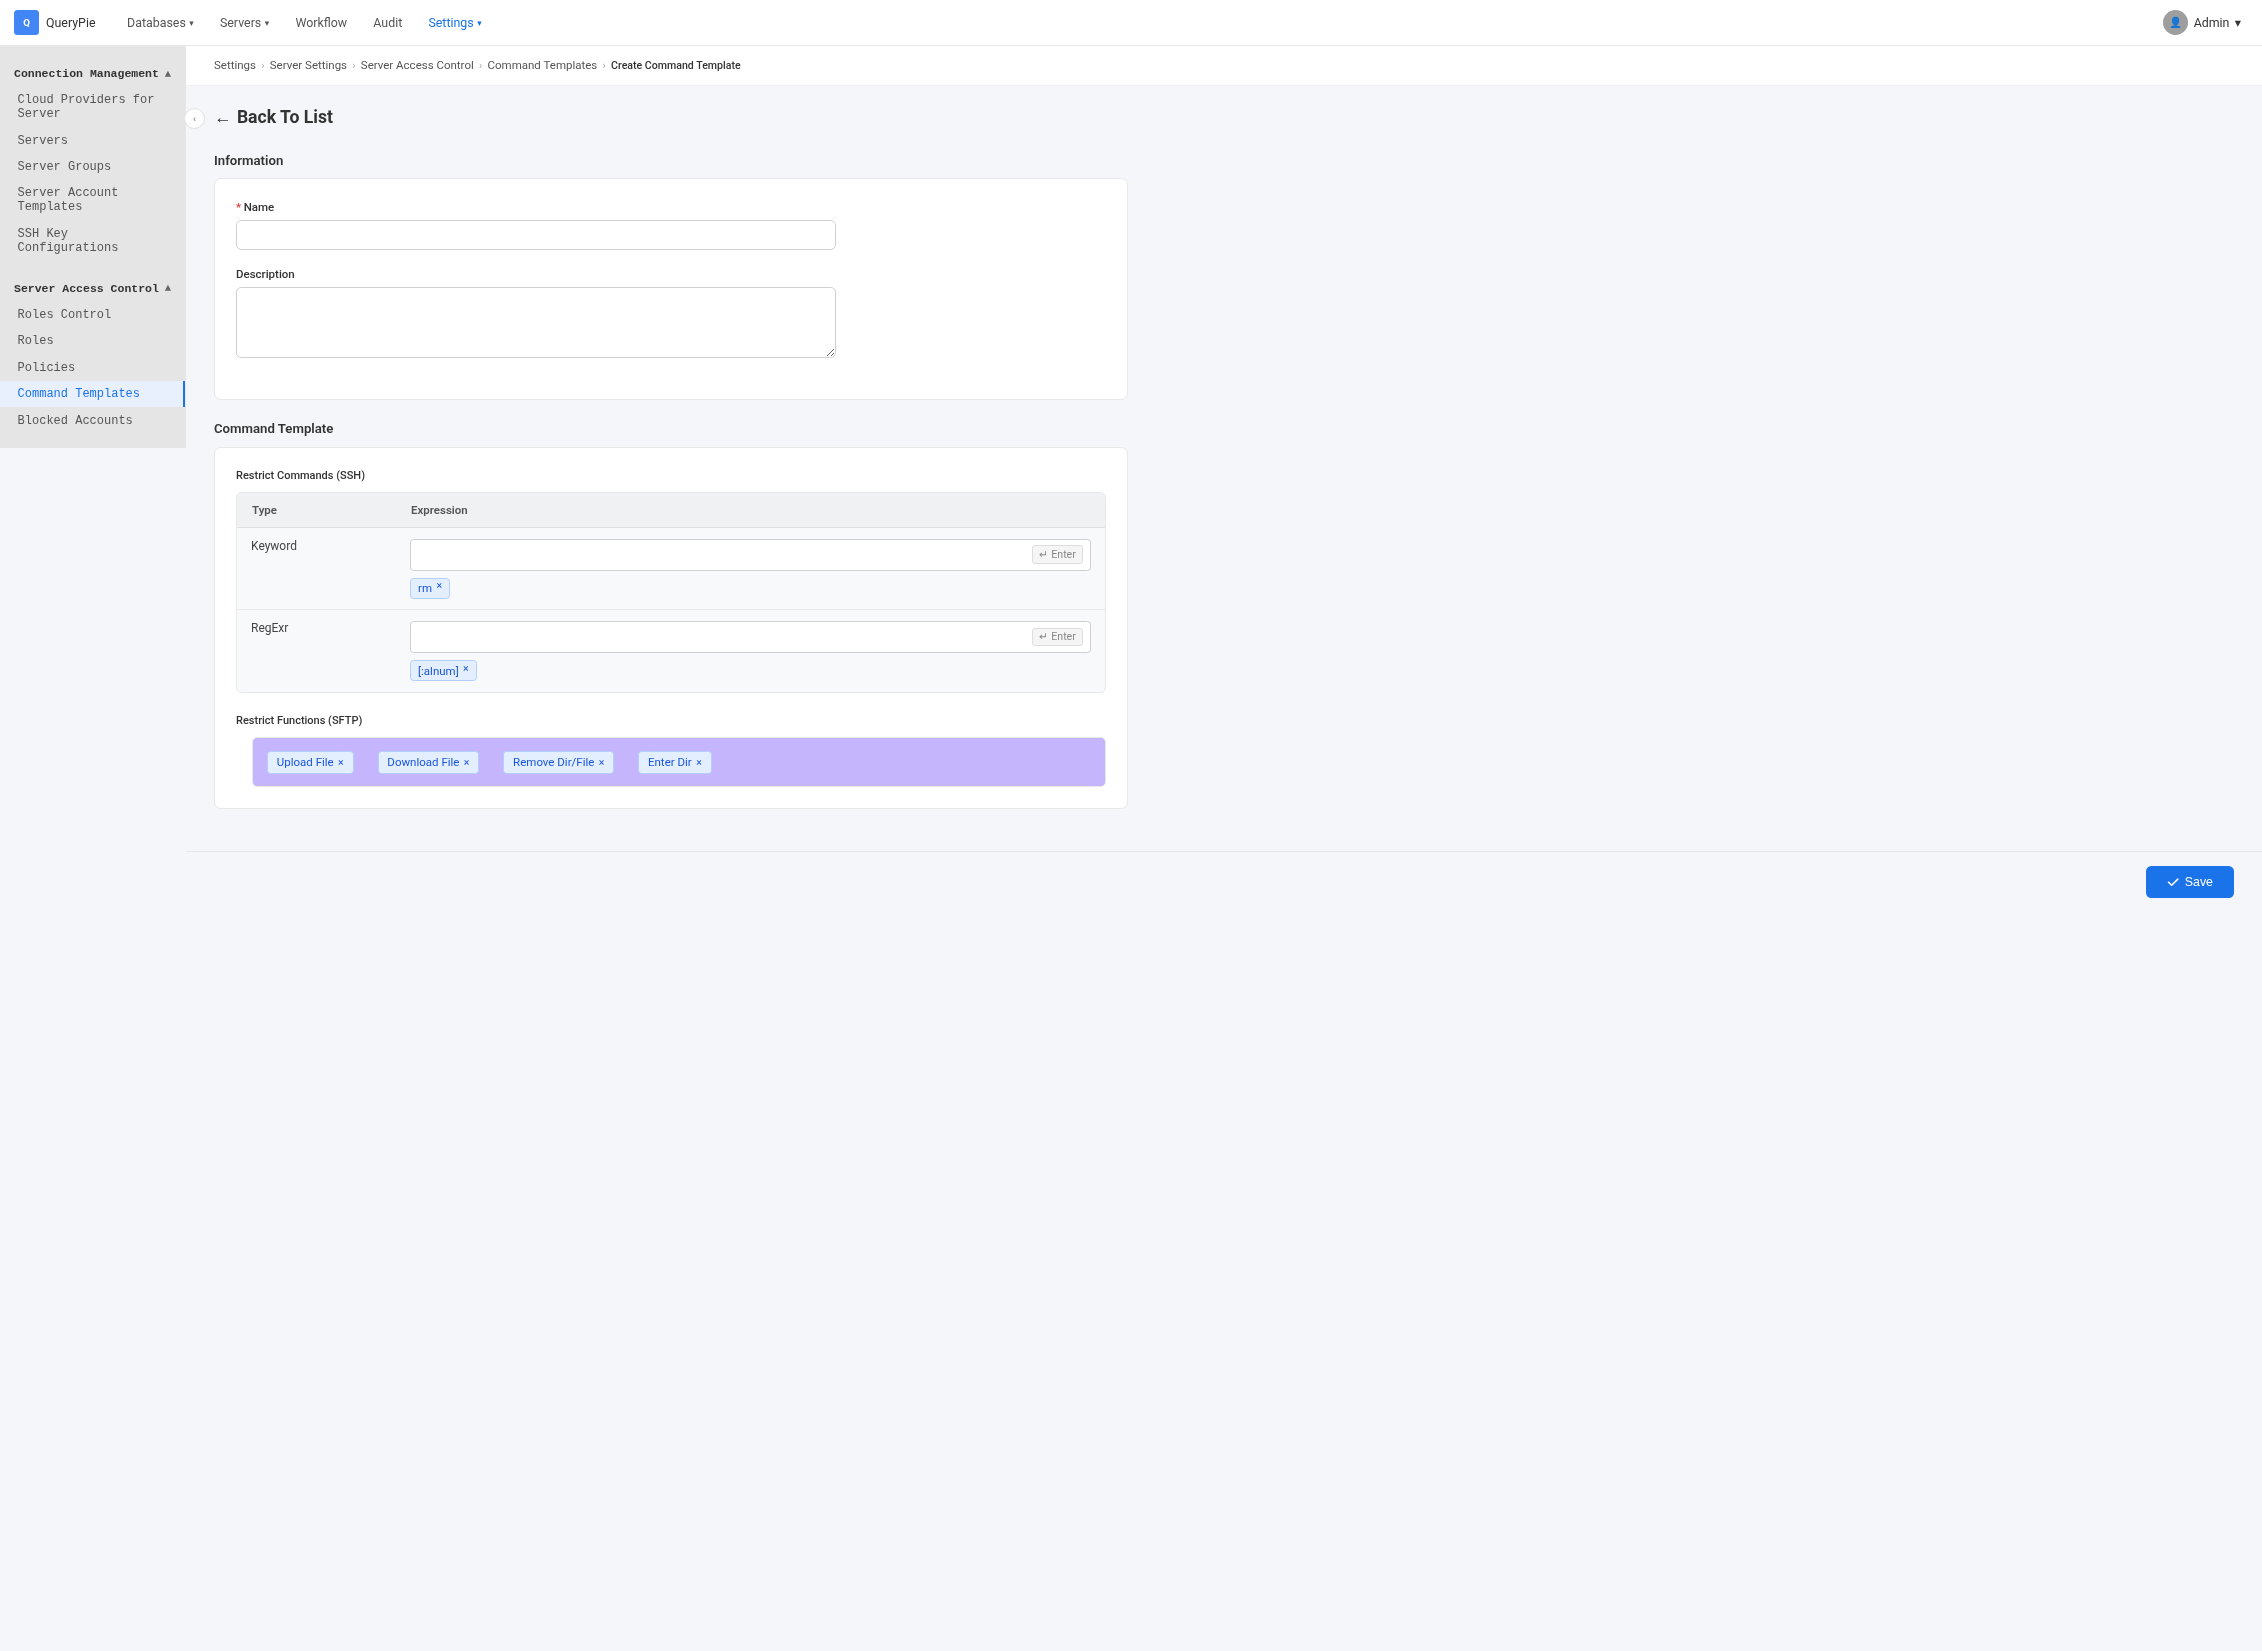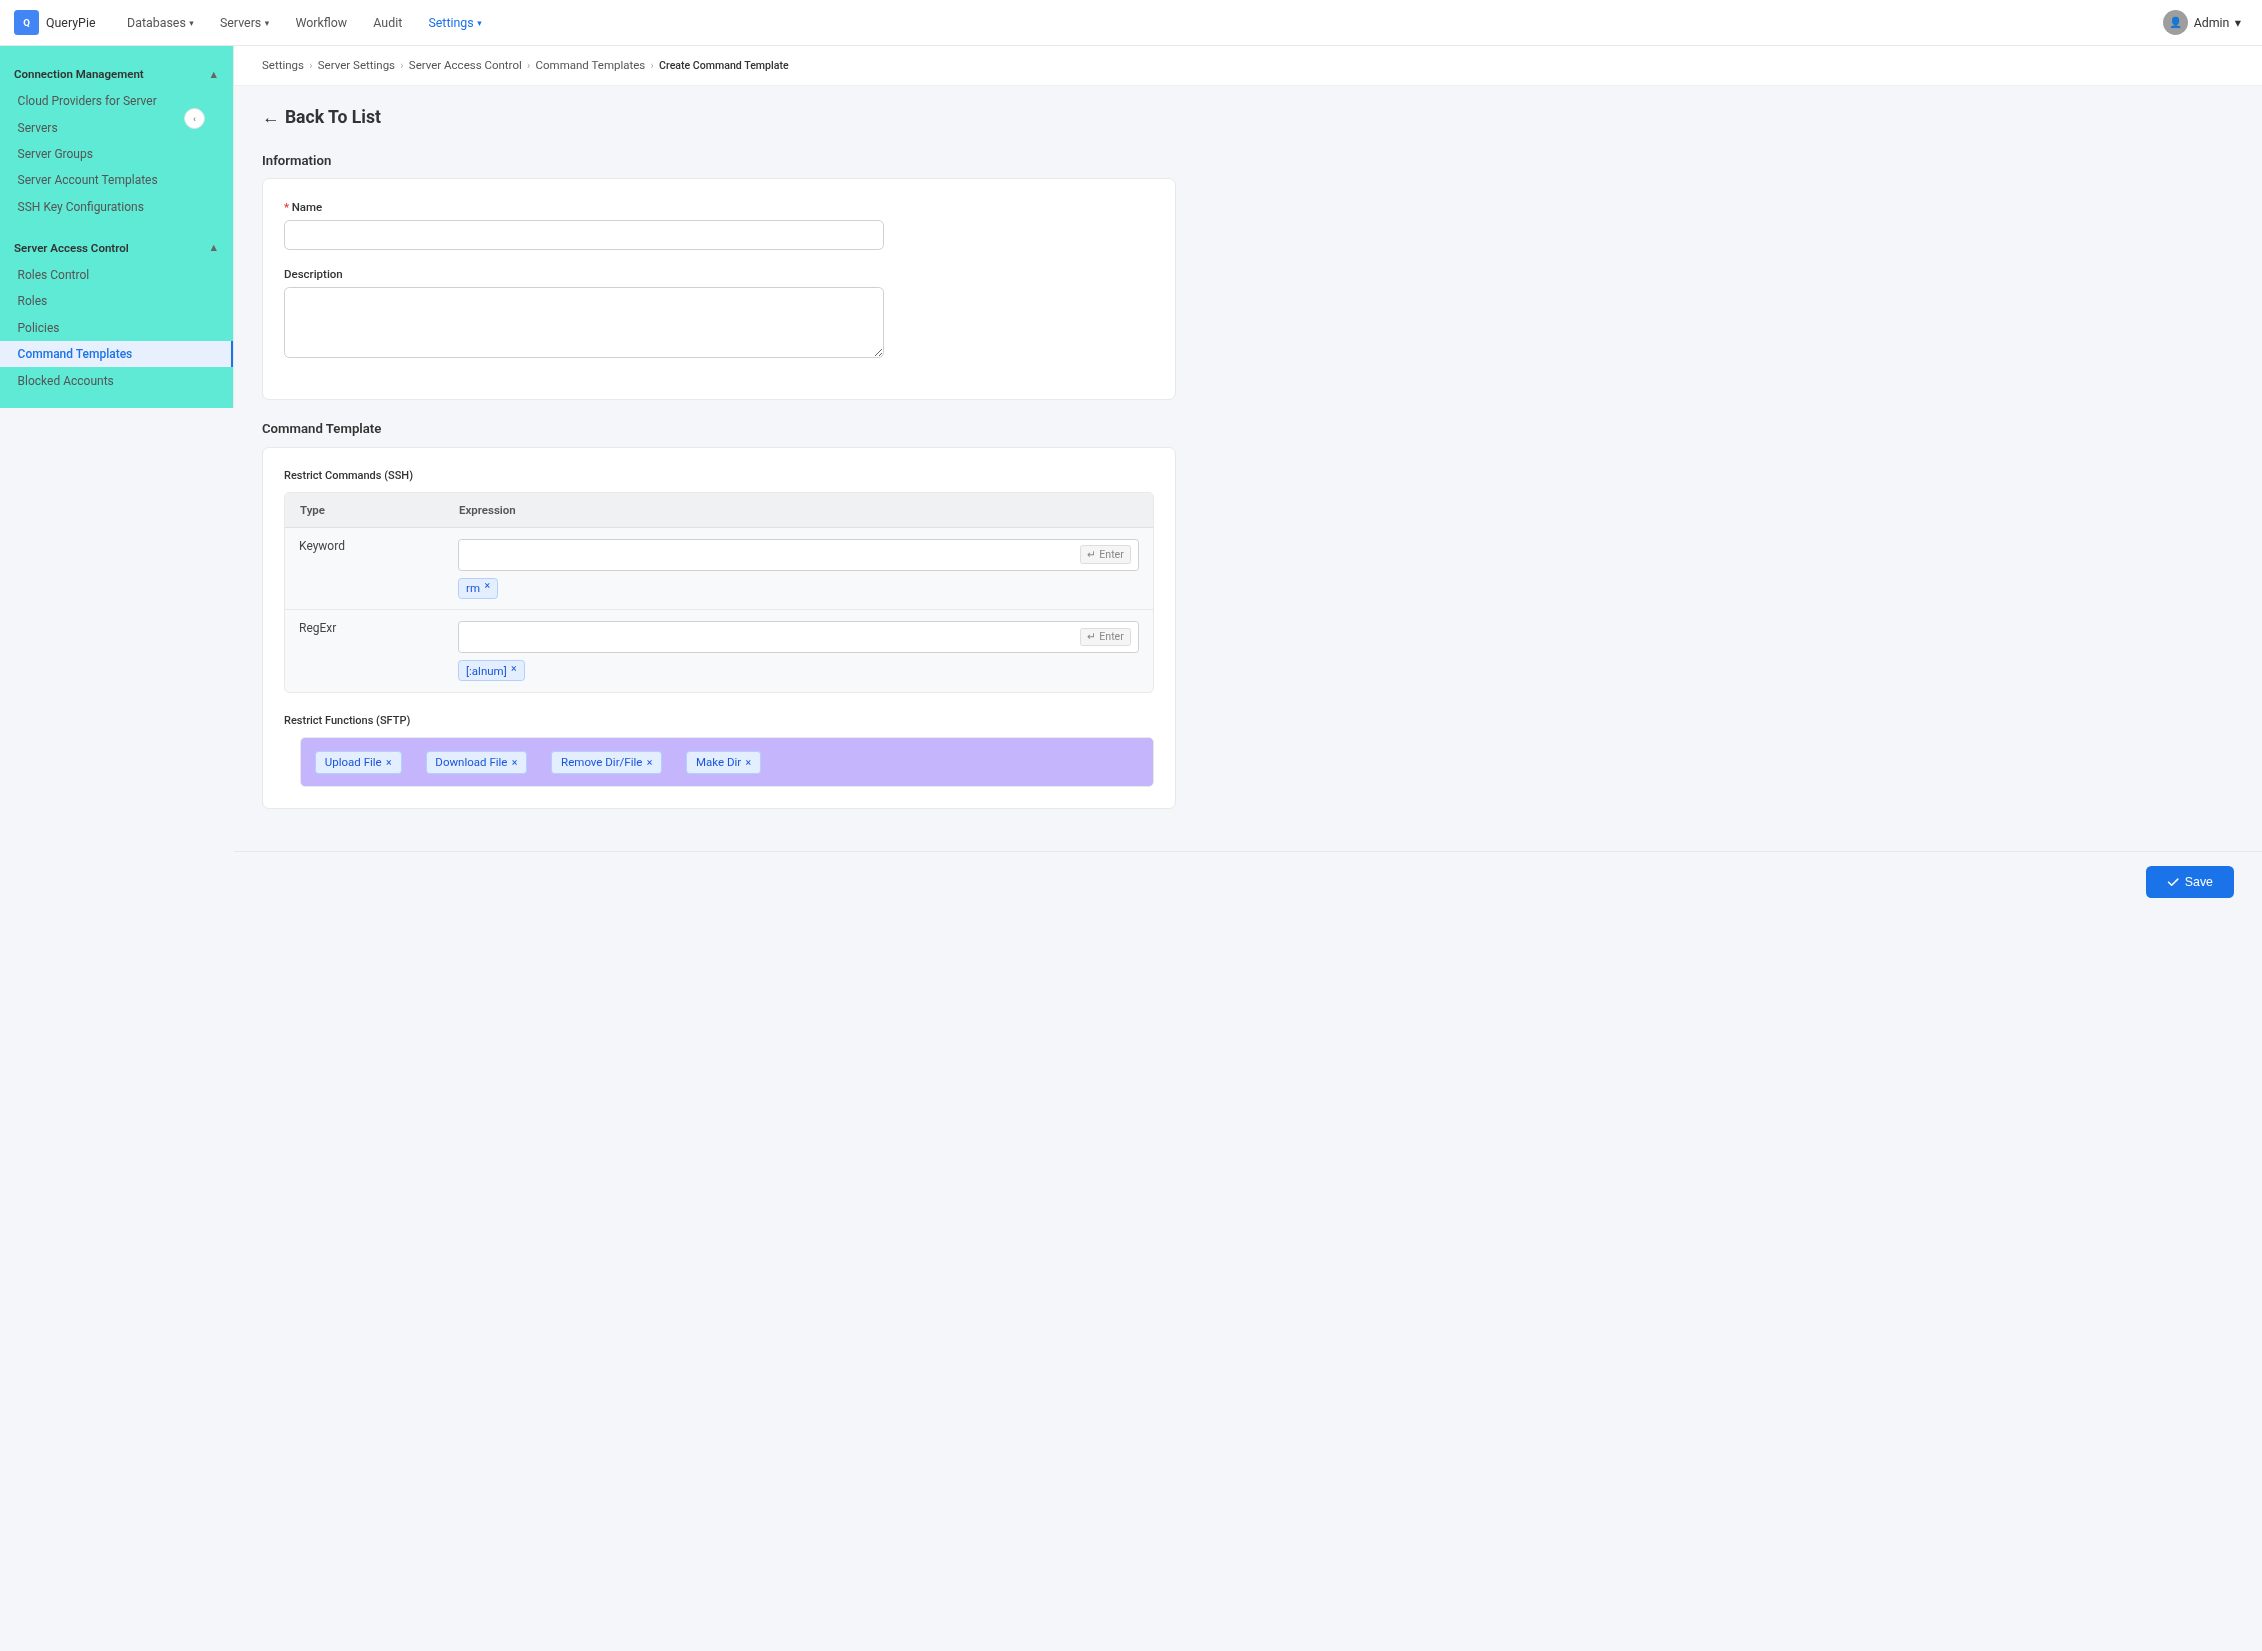--- a/index.html
+++ b/index.html
@@ -18,22 +18,22 @@
     .nav-item .chevron { font-size: 8.8px; }
     .nav-right { display: flex; align-items: center; gap: 7px; }
     .nav-user { display: flex; align-items: center; gap: 5.3px; cursor: pointer; padding: 3.5px 7px; border-radius: 3.5px; }
     .nav-avatar { width: 25px; height: 25px; border-radius: 50%; background: #9e9e9e; display: flex; align-items: center; justify-content: center; color: white; font-size: 10.6px; }
 
     
     .app-body { display: flex; flex: 1; overflow: hidden; }
 
     
     .sidebar {
-      width: 234px; background: #5eead4; border-right: 0.9px solid #e8e8e8;
-      overflow-y: auto; flex-shrink: 0; padding: 7px 0;
+      width: 186px; background: #e5e5e5; border-right: 0.9px solid #e8e8e8;
+      overflow-y: auto; flex-shrink: 0; padding: 7px 0; font-family: Liberation Mono, monospace;
     }
     .sidebar-section { padding: 7px 0; }
     .sidebar-section-header {
       display: flex; align-items: center; justify-content: space-between;
       padding: 7px 14px; font-weight: 600; font-size: 11.5px; color: #333;
       cursor: pointer;
     }
     .sidebar-section-header .toggle { font-size: 10.6px; color: #666; }
     .sidebar-item {
       padding: 6.2px 14px 6.2px 17.6px; cursor: pointer; color: #555; font-size: 12px;
@@ -312,21 +312,21 @@
               </div>
               <div class="sftp-tag">
                 <span>Download File</span>
                 <span class="tag-remove">×</span>
               </div>
               <div class="sftp-tag">
                 <span>Remove Dir/File</span>
                 <span class="tag-remove">×</span>
               </div>
               <div class="sftp-tag">
-                <span>Make Dir</span>
+                <span>Enter Dir</span>
                 <span class="tag-remove">×</span>
               </div>
             </div>
         </div>
 
       </div>
     </div>
 
     <div class="page-footer">
       <button class="save-btn">

